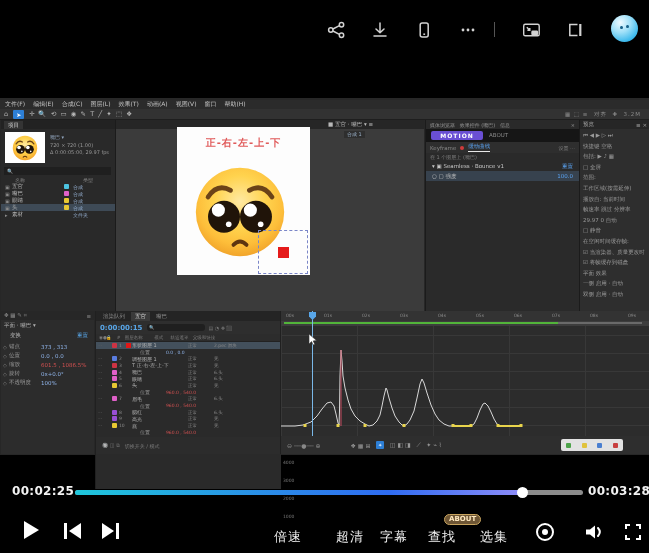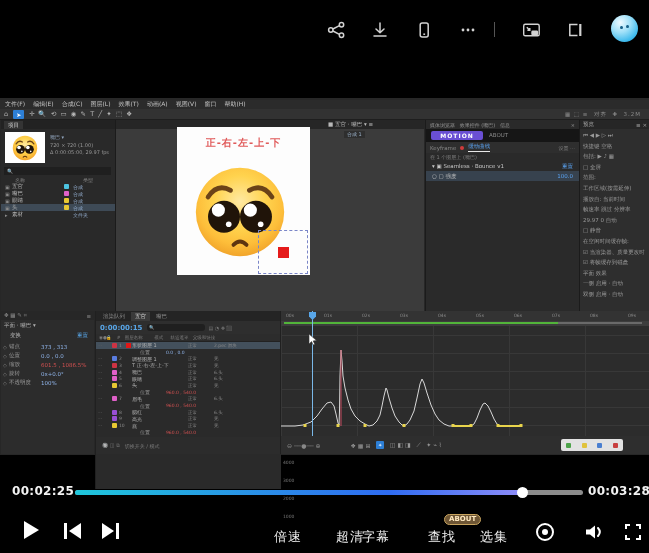--- a/index.html
+++ b/index.html
@@ -675,21 +675,21 @@
     <span class="bar"></span>
     <span class="tri-l"></span>
   </div>
   <div class="a skip" style="left:102px">
     <span class="tri-r"></span>
     <span class="bar"></span>
   </div>
 
   <div class="a pbtn" style="left:274px">倍速</div>
   <div class="a pbtn" style="left:336px">超清</div>
-  <div class="a pbtn" style="left:362px">字幕</div>
+  <div class="a pbtn" style="left:380px">字幕</div>
   <div class="a pbtn" style="left:428px">查找</div>
   <div class="a pbtn" style="left:480px">选集</div>
   <div class="a" id="svip">ABOUT</div>
 
   <div class="a" id="btn-record">
       <i></i>
     </div>
   <svg class="a svgbtn" style="left:583px;top:522px" width="22" height="20" viewBox="0 0 22 20">
     <g>
       <path d="M3,7.5 H7 L12,3.5 V16.5 L7,12.5 H3 Z" fill="#fff"></path>

